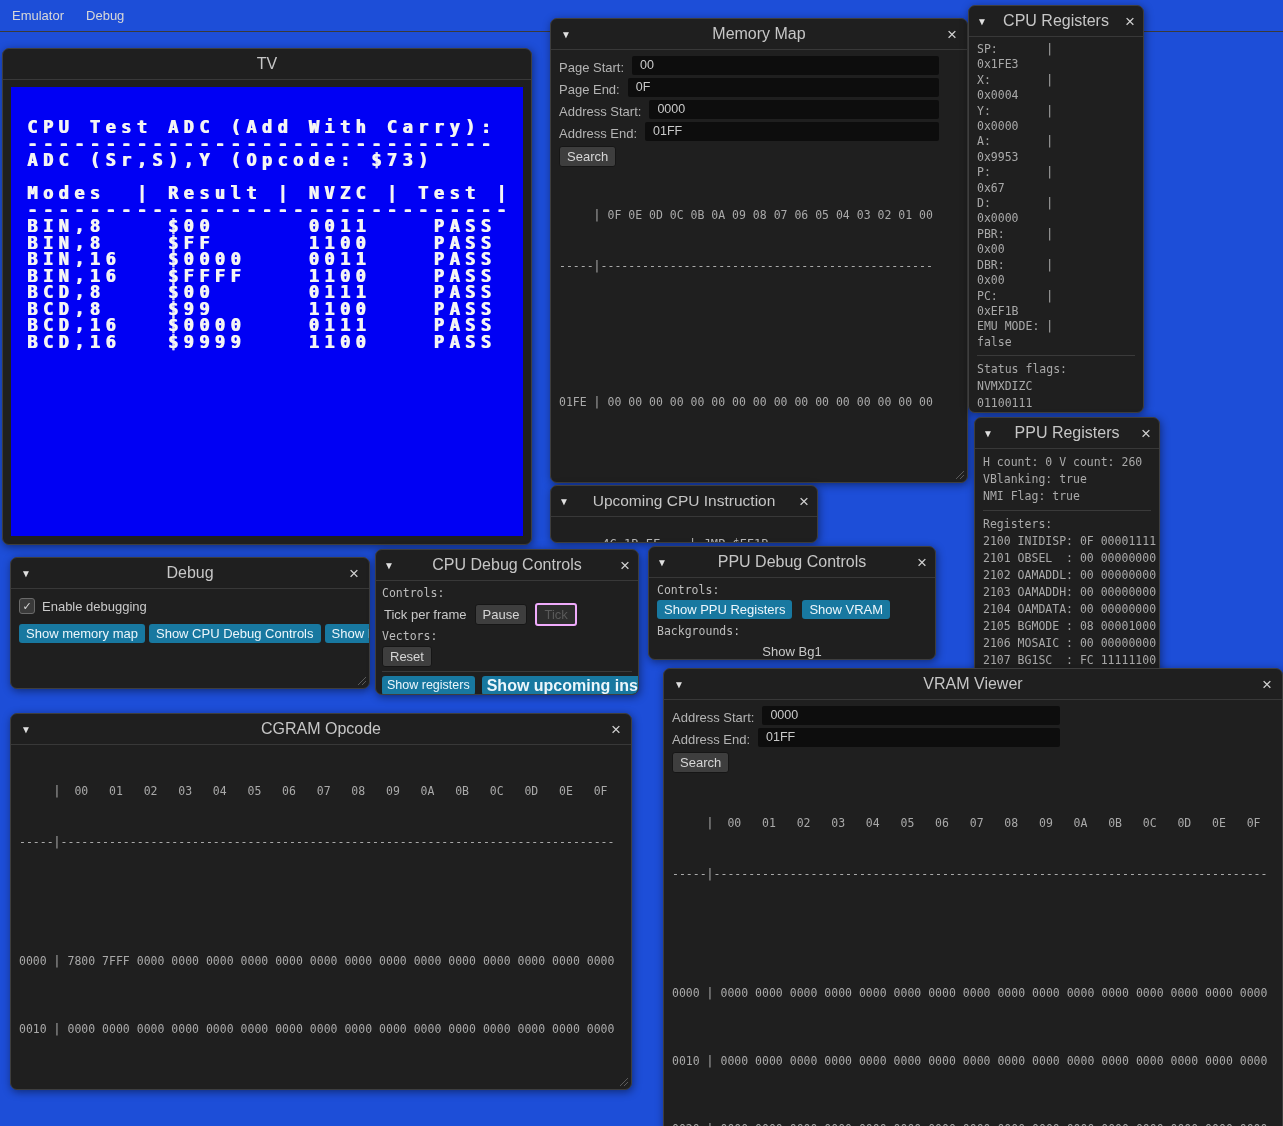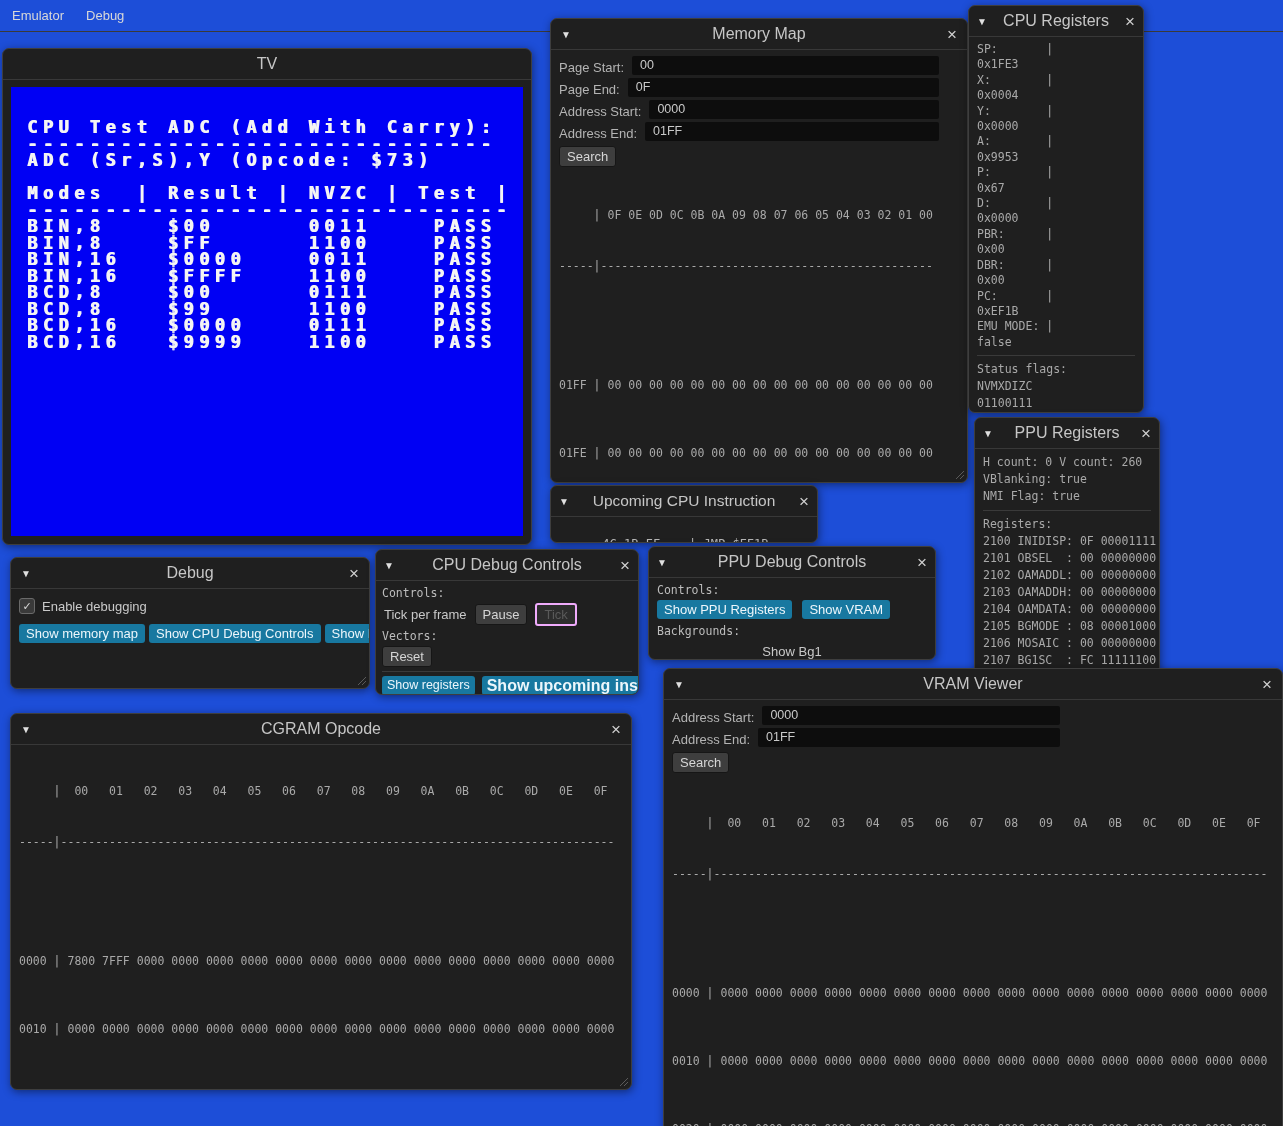--- a/index.html
+++ b/index.html
@@ -120,21 +120,20 @@
         </div>
       <div style="margin:5px 0 6px 0;">
         <span class="btn gray">Search</span>
       </div>
       <div class="hextable">
         <div class="hexrow"><span class="addr"></span><span class="pipe">|</span><span>0F 0E 0D 0C 0B 0A 09 08 07 06 05 04 03 02 01 00</span></div>
         <div>-----|------------------------------------------------</div>
         <div>
           
         
-            <div class="hexrow"><span class="addr">01FF</span><span class="pipe">|</span><span>00 00 00 00 00 00 00 00 00 00 00 00 00 00 00 00</span></div>
           
             <div class="hexrow"><span class="addr">01FE</span><span class="pipe">|</span><span>00 00 00 00 00 00 00 00 00 00 00 00 00 00 00 00</span></div>
           
             
           
             
           
             
           
             

